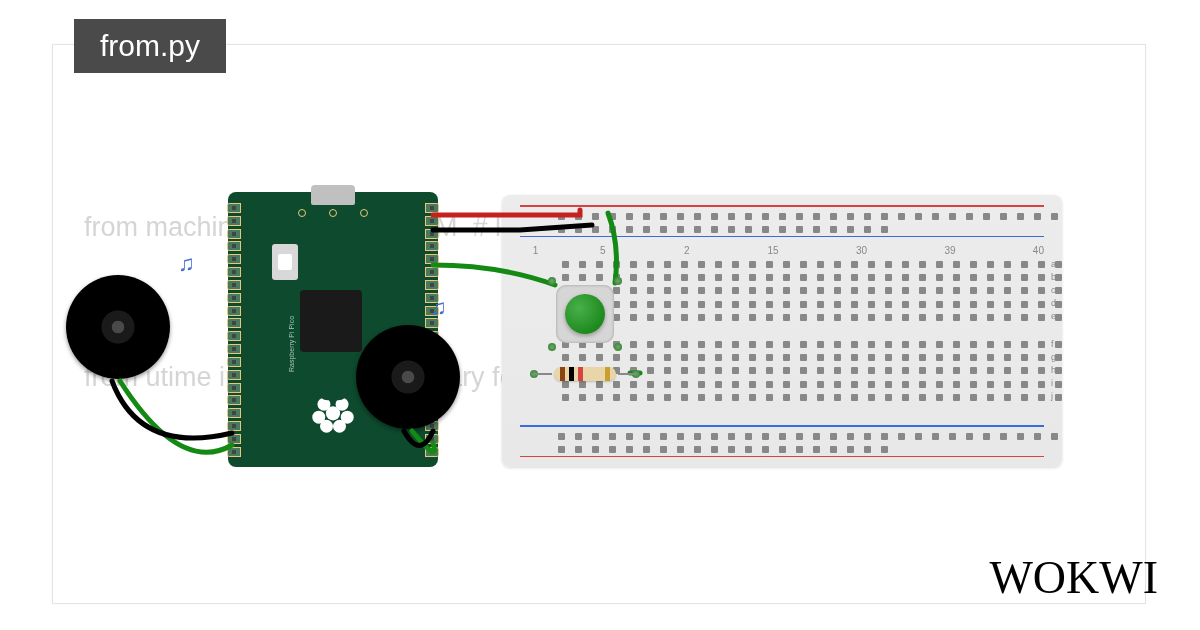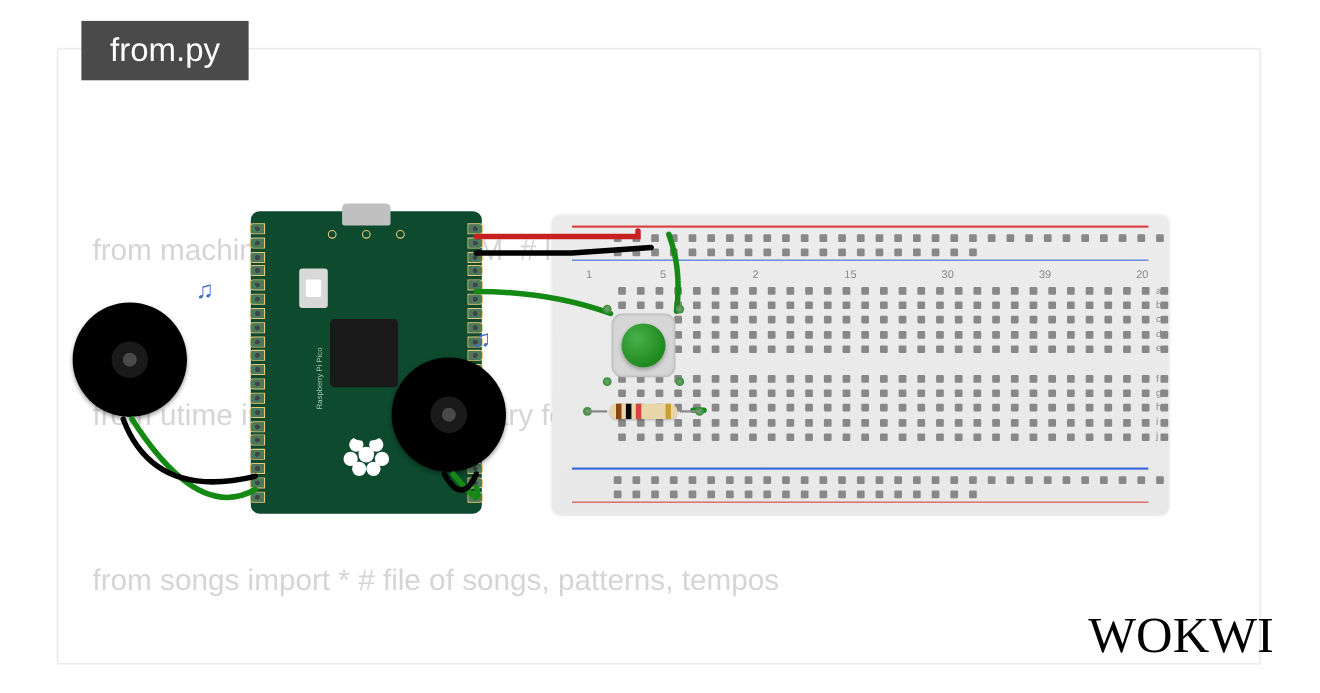--- a/index.html
+++ b/index.html
@@ -322,21 +322,20 @@
 
 <div class="card"></div>
 
 <div class="tab">
   <span>from.py</span>
 </div>
 
 <div class="code">
   <div>from machine import Pin, PWM  # library for the PICO connection</div>
   <div>from utime import sleep   # library for time</div>
-  <div>from songs import * # file of songs, patterns, tempos</div>
   
   
   
   
   
   
   
 </div>
 
 <div class="diagram">
@@ -575,21 +574,21 @@
         <span>30</span>
         <span></span>
         <span></span>
         <span></span>
         <span></span>
         <span>39</span>
         <span></span>
         <span></span>
         <span></span>
         <span></span>
-        <span>20</span>
+        <span>40</span>
       </div>
     <div class="bb-main upper">
       <div class="bb-dotarea">
           <div class="dot"></div>
           <div class="dot"></div>
           <div class="dot"></div>
           <div class="dot"></div>
           <div class="dot"></div>
           <div class="dot"></div>
           <div class="dot"></div>

